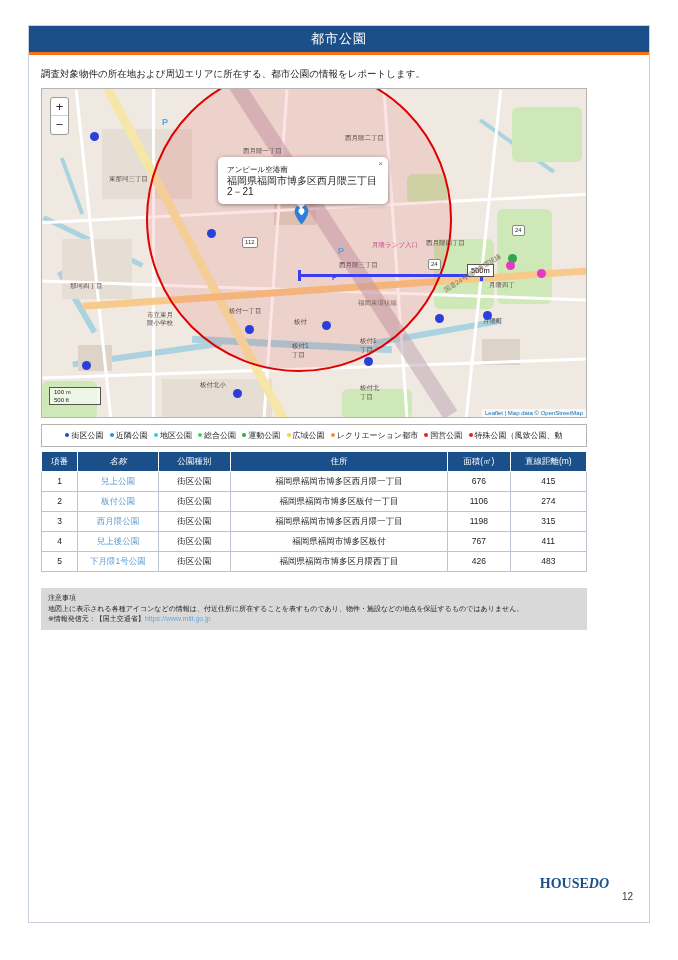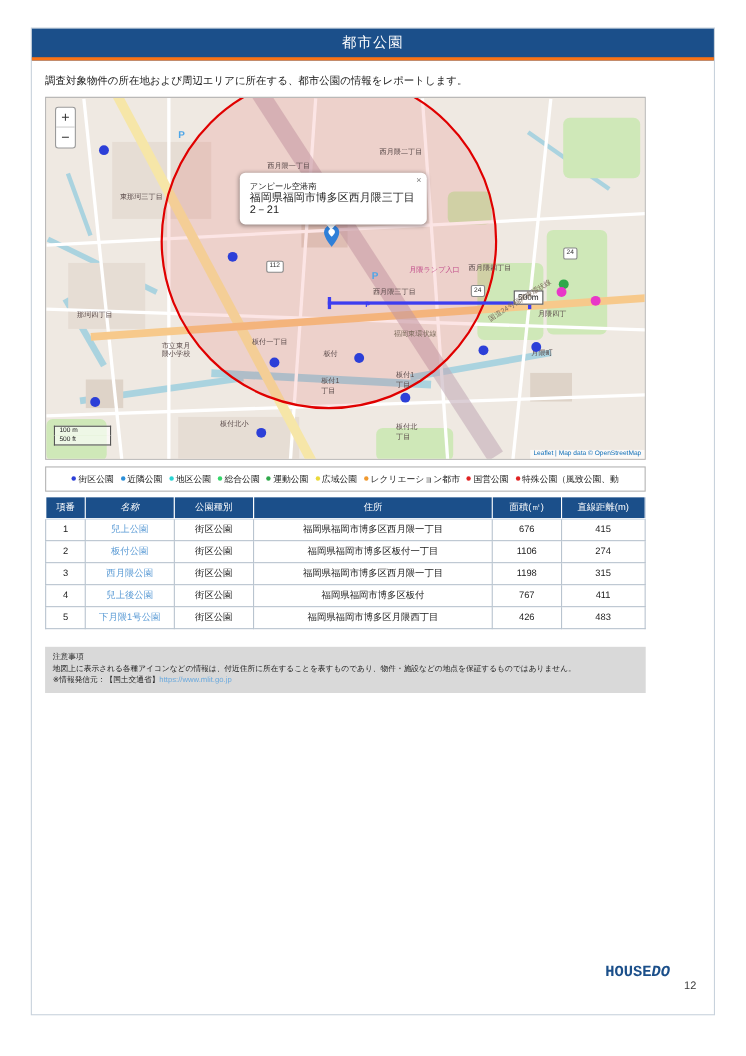--- a/index.html
+++ b/index.html
@@ -231,21 +231,21 @@
     background: #d9d9d9;
     padding: 5px 7px;
   }
   .notes .nt { font-size: 7px; color: #222; line-height: 10.5px; }
   .notes .nt a { color: #6aa9dd; text-decoration: none; }
 
   
   .brand {
     position: absolute; right: 40px; bottom: 30px;
     font-size: 14px; font-weight: bold; color: #1b4f8a;
-    font-family: Liberation Mono, monospace;
+    font-family: Liberation Serif, serif;
   }
   .brand span.do { font-style: italic; }
   .pageno {
     position: absolute; right: 16px; bottom: 20px;
     font-size: 10px; color: #3a3a3a;
   }
 </style>
 </head>
 <body>
 

